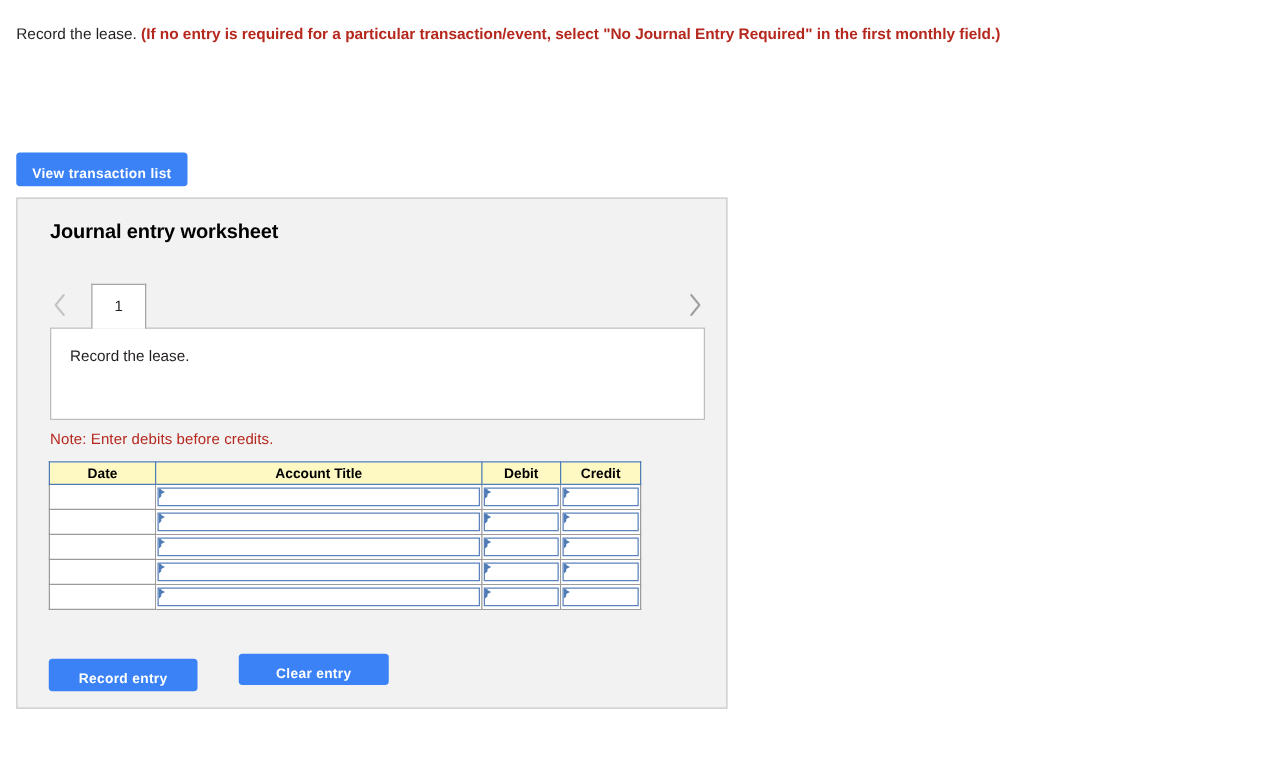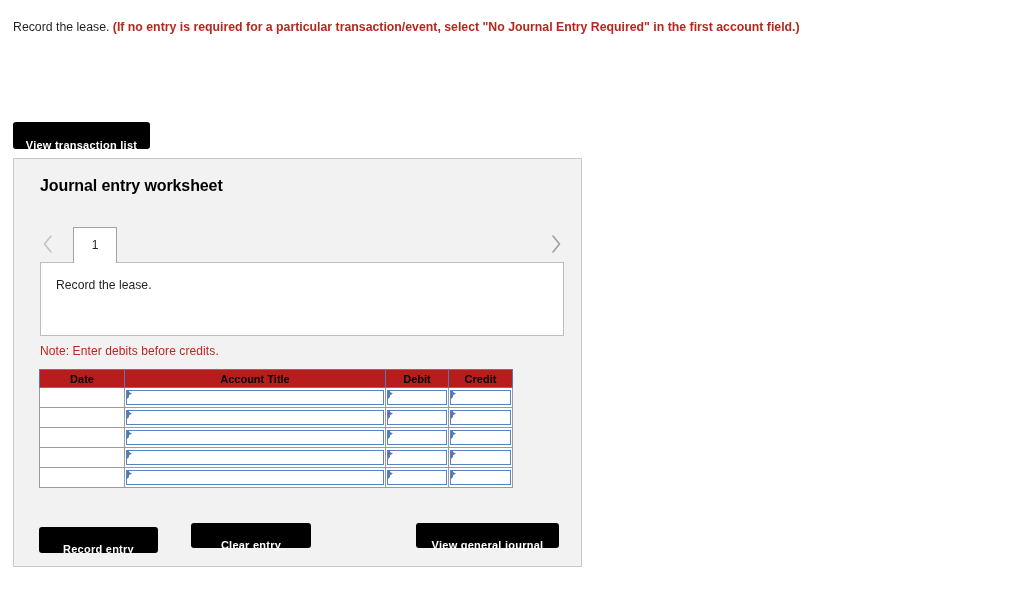--- a/index.html
+++ b/index.html
@@ -32,29 +32,29 @@
   }
   .problem p.second { margin-bottom: 0; }
   .red-bold {
     color: #b5281e;
     font-weight: bold;
   }
 
   
   .btn {
     display: inline-block;
-    background: #000000;
+    background: #3b82f6;
     color: #ffffff;
     font-weight: bold;
     font-size: 11px;
     letter-spacing: 0.25px;
     text-align: center;
     border: none;
     border-radius: 3px;
-    padding: 10px;
+    padding: 4px;
     cursor: pointer;
     font-family: "Liberation Sans", sans-serif;
     line-height: 26px;
   }
   #view-transaction-list {
     position: absolute;
     left: 13px;
     top: 122px;
     width: 137px;
     height: 27px;
@@ -155,21 +155,21 @@
   
   .jtable {
     position: absolute;
     left: 25px;
     top: 210px;
     border-collapse: collapse;
     table-layout: fixed;
     background: #ffffff;
   }
   .jtable th {
-    background: #b91c1c;
+    background: #fef9c3;
     border: 1px solid #4f7cb5;
     font-size: 11px;
     font-weight: bold;
     color: #000000;
     height: 17px;
     padding: 0;
     text-align: center;
   }
   .jtable td {
     border: 1px solid #9b9b9b;
@@ -237,21 +237,21 @@
     top: 364px;
     width: 143px;
     height: 25px;
     line-height: 25px;
   }
 </style>
 </head>
 <body>
 
 <div class="problem">
-  <p class="second"><span>Record the lease. </span><span class="red-bold">(If no entry is required for a particular transaction/event, select "No Journal Entry Required" in the first account field.)</span></p>
+  <p class="second"><span>Record the lease. </span><span class="red-bold">(If no entry is required for a particular transaction/event, select "No Journal Entry Required" in the first monthly field.)</span></p>
 </div>
 
 <button class="btn" id="view-transaction-list">View transaction list</button>
 
 <div class="panel">
 
   <div class="panel-title">Journal entry worksheet</div>
 
   <div class="tabs-row">
     <span class="chev" id="prev-page">
@@ -443,15 +443,14 @@
                 </svg>
             </span>
             </div>
         </td>
       </tr>
     </tbody>
   </table>
 
   <button class="btn" id="record-entry">Record entry</button>
   <button class="btn" id="clear-entry">Clear entry</button>
-  <button class="btn" id="view-general-journal">View general journal</button>
 
 </div>
 
 </body></html>

